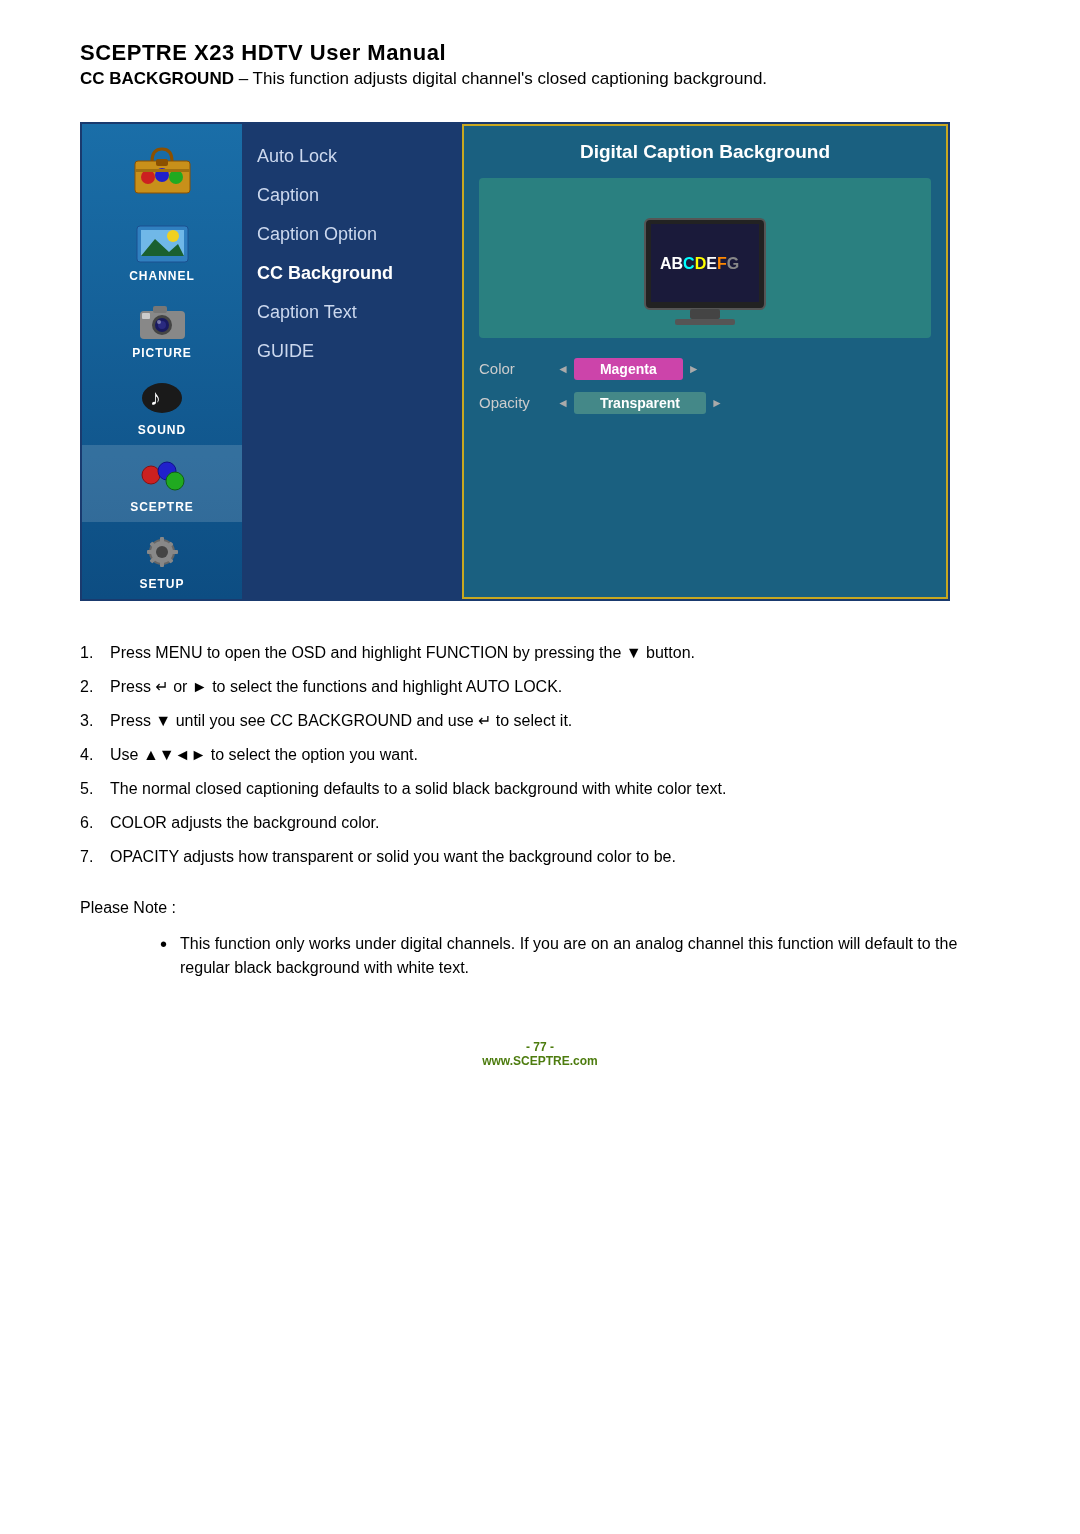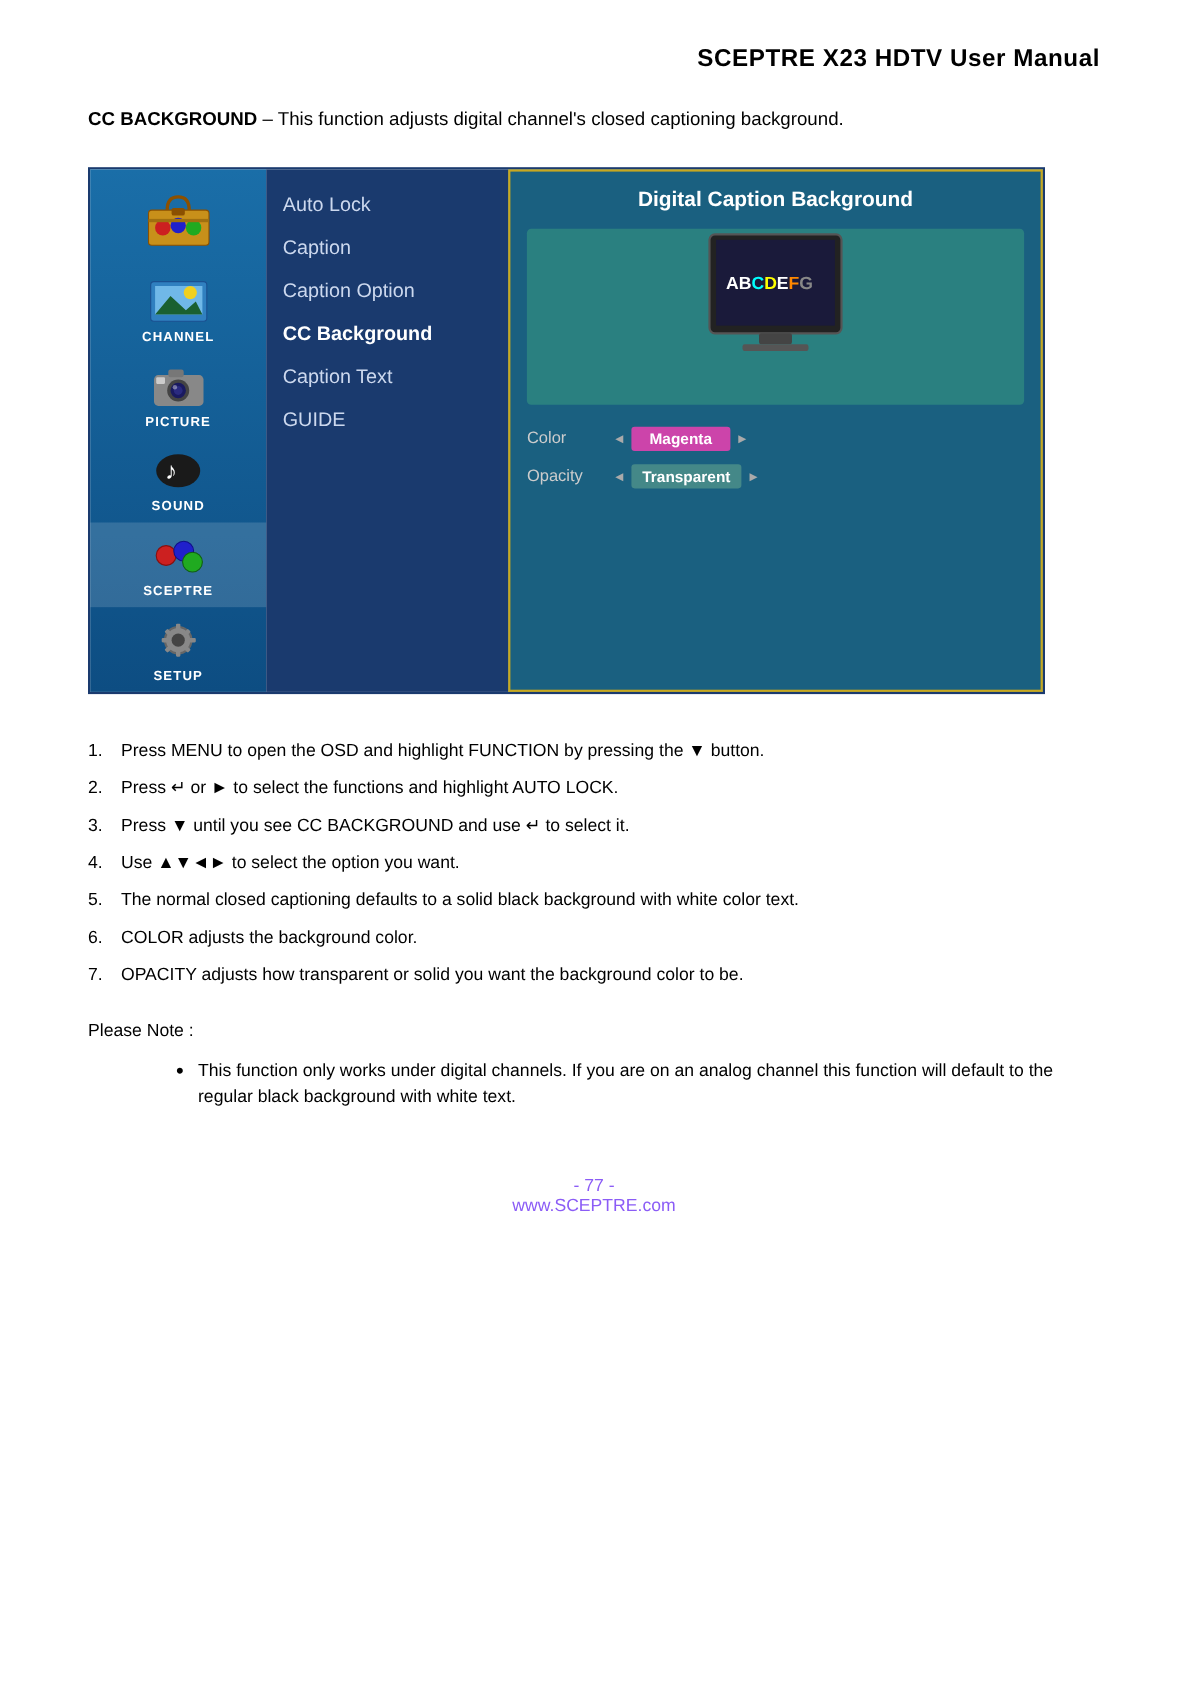--- a/index.html
+++ b/index.html
@@ -6,24 +6,23 @@
     body {
       width: 1080px;
       min-height: 1534px;
       background: #ffffff;
       font-family: Arial, sans-serif;
       color: #000;
       padding: 40px 80px;
     }
 
     .page-title {
-      text-align: right;
+      text-align: left;
       font-size: 22px;
       font-weight: bold;
-      margin-bottom: 30px;
       letter-spacing: 0.5px;
     }
 
     .intro-text {
       font-size: 17px;
       margin-bottom: 30px;
       line-height: 1.5;
     }
 
     .intro-text strong {
@@ -114,21 +113,21 @@
       margin-bottom: 15px;
       text-align: center;
     }
 
     .tv-preview {
       background: #2a8080;
       width: 100%;
       height: 160px;
       border-radius: 4px;
       display: flex;
-      align-items: flex-start;
+      align-items: flex-end;
       justify-content: center;
       margin-bottom: 20px;
       position: relative;
     }
 
     .panel-options {
       display: flex;
       flex-direction: column;
       gap: 12px;
     }
@@ -153,21 +152,21 @@
 
     .arrow-btn {
       color: #aaa;
       font-size: 12px;
       cursor: pointer;
     }
 
     .option-value {
       font-size: 14px;
       font-weight: bold;
-      padding: 3px 10px;
+      padding: 3px 26px;
       border-radius: 3px;
       min-width: 90px;
       text-align: center;
     }
 
     .option-value.magenta {
       background: #cc44aa;
       color: #fff;
     }
 
@@ -216,22 +215,23 @@
 
     .bullet-dot {
       min-width: 20px;
       font-size: 20px;
       line-height: 1.2;
     }
 
     .footer {
       text-align: center;
       margin-top: 60px;
-      font-size: 16px;
-      color: #8b5cf6;
+      font-size: 12px;
+      color: #4d7c0f;
+      font-weight: bold;
     }
 
     
     .top-item {
       height: 90px;
       justify-content: center;
     }
 
     .top-item .sidebar-icon {
       width: 80px;

